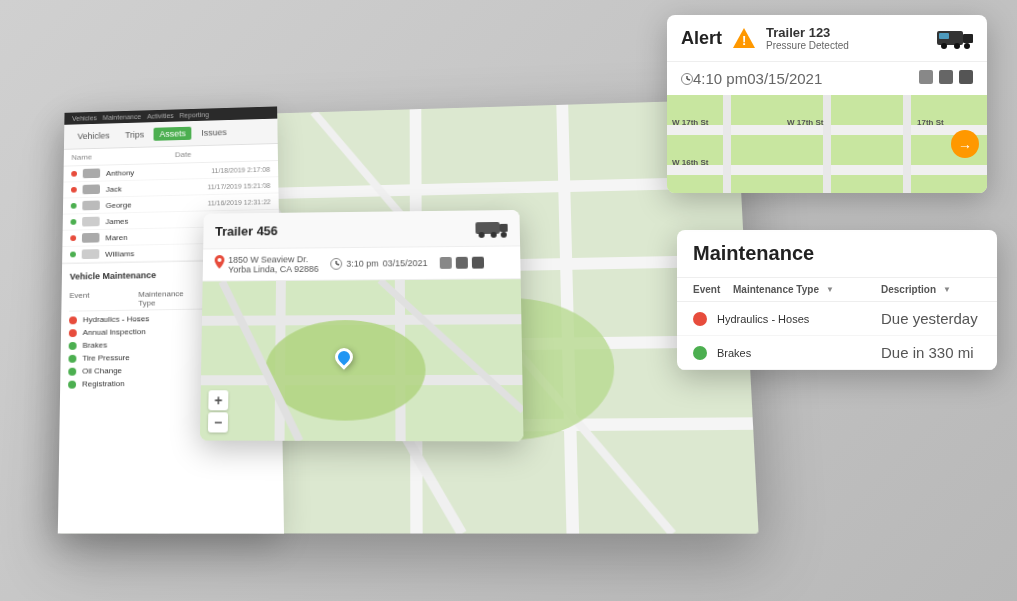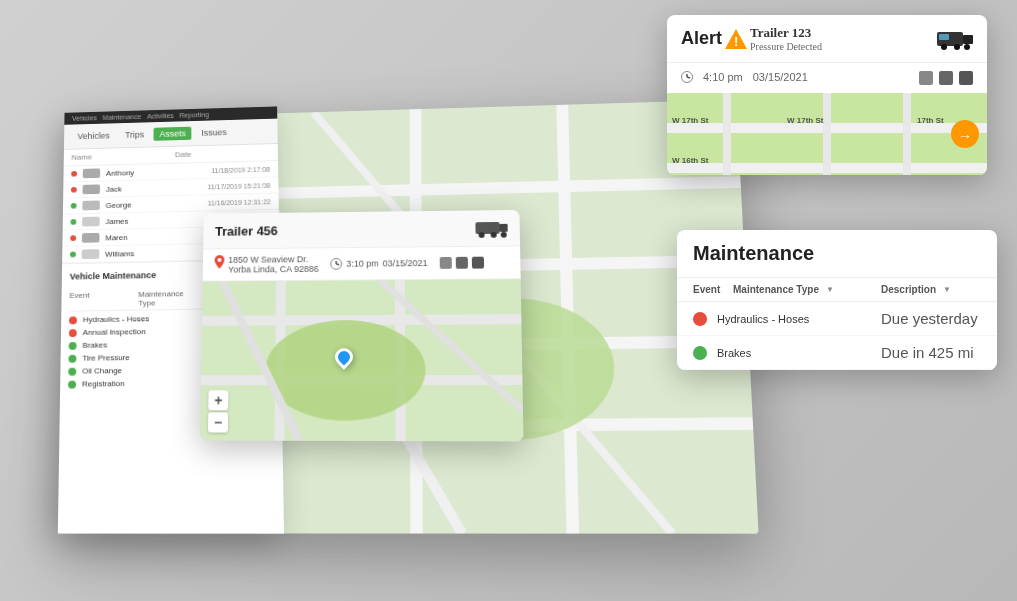--- a/index.html
+++ b/index.html
@@ -209,42 +209,41 @@
       border-radius: 8px;
       box-shadow: 0 8px 30px rgba(0,0,0,0.25);
       z-index: 30;
       overflow: hidden;
     }
 
     .alert-header {
       padding: 10px 14px;
       display: flex;
       align-items: center;
-      gap: 2px;
+      gap: 10px;
       border-bottom: 1px solid #eee;
     }
     .alert-title { font-size: 18px; font-weight: bold; color: #222; }
     .alert-trailer-name { font-size: 13px; font-weight: bold; color: #333; }
     .alert-sub { font-size: 10px; color: #666; }
     .alert-time-info {
       display: flex;
-      gap: 10px;
-      font-size: 11px;
+      font-size: 15px;
       color: #666;
       align-items: center;
     }
     .alert-info-section {
       padding: 8px 14px;
       display: flex;
       justify-content: space-between;
       align-items: flex-start;
     }
 
     .alert-map-mini {
-      height: 82px;
+      height: 98px;
       background: #c8e6a0;
       position: relative;
       overflow: hidden;
     }
     .am-go-btn {
       position: absolute;
       right: 8px;
       top: 50%;
       transform: translateY(-50%);
       width: 28px; height: 28px;
@@ -510,21 +509,21 @@
   </div>
 
   <div class="alert-card">
     <div class="alert-header">
       <span class="alert-title">Alert</span>
 
       <svg width="24" height="22" viewBox="0 0 24 22">
         <polygon points="12,1 23,21 1,21" fill="#ff9800"></polygon>
         <text x="10" y="18" font-size="13" font-weight="bold" fill="white">!</text>
       </svg>
-      <div style="flex:1;font-family:Liberation Serif, serif;">
+      <div style="flex:1;">
         <div class="alert-trailer-name">Trailer 123</div>
         <div class="alert-sub">Pressure Detected</div>
       </div>
       <svg width="36" height="22" viewBox="0 0 36 22">
         <rect x="0" y="4" width="26" height="14" rx="2" fill="#333"></rect>
         <rect x="26" y="7" width="10" height="9" rx="1" fill="#222"></rect>
         <circle cx="7" cy="19" r="3" fill="#111"></circle>
         <circle cx="20" cy="19" r="3" fill="#111"></circle>
         <circle cx="30" cy="19" r="3" fill="#111"></circle>
         <rect x="2" y="6" width="10" height="6" rx="1" fill="#5ac8fa" opacity="0.7"></rect>
@@ -584,17 +583,17 @@
       </div>
     </div>
     <div class="mc-row">
       <div class="mc-dot red"></div>
       <span class="mc-type-text">Hydraulics - Hoses</span>
       <span class="mc-desc-text">Due yesterday</span>
     </div>
     <div class="mc-row">
       <div class="mc-dot green"></div>
       <span class="mc-type-text">Brakes</span>
-      <span class="mc-desc-text">Due in 425 mi</span>
+      <span class="mc-desc-text">Due in 330 mi</span>
     </div>
   </div>
 
 </div>
 
 </body></html>

